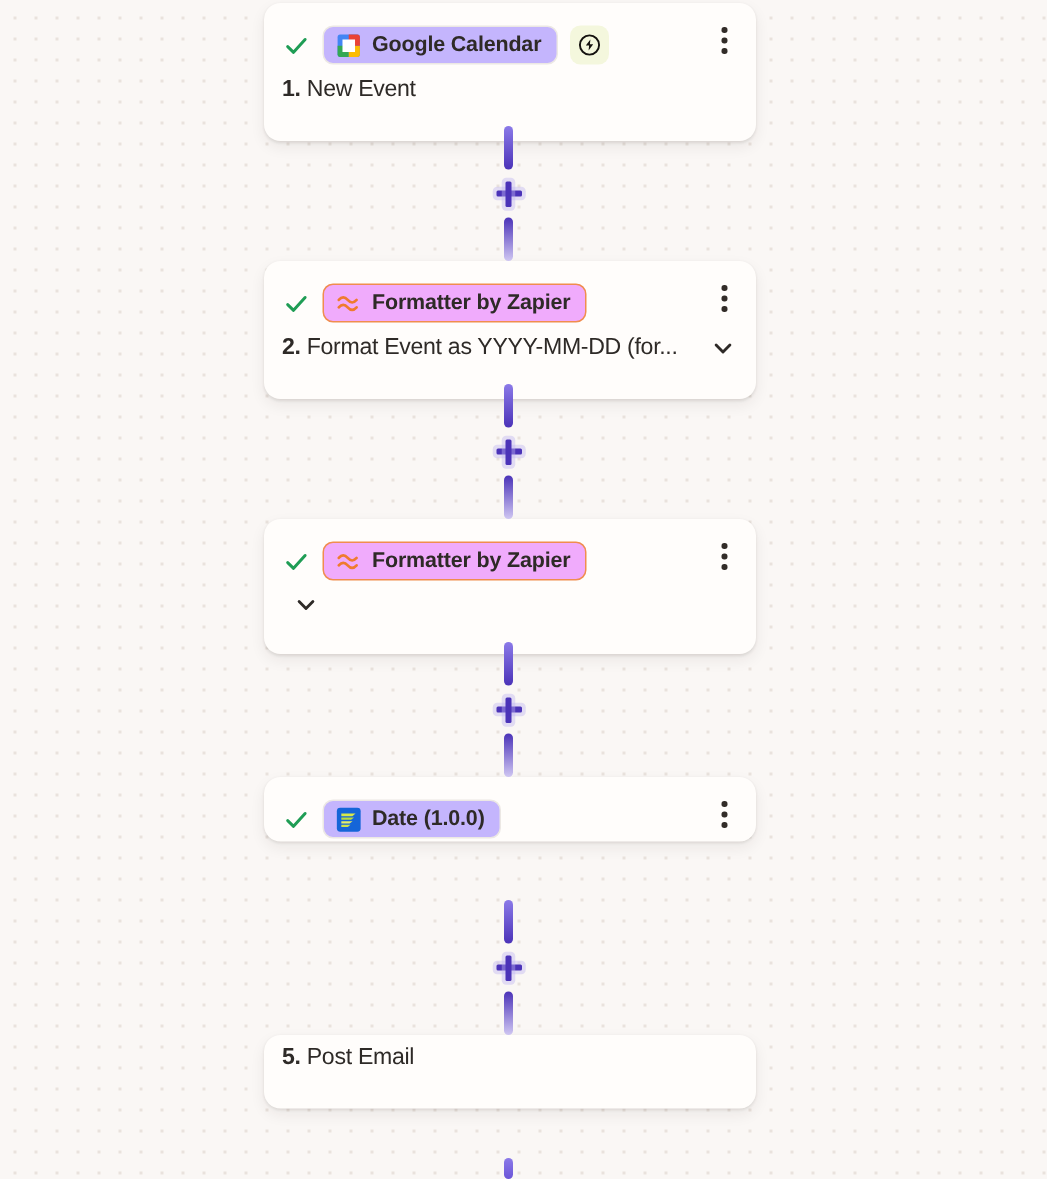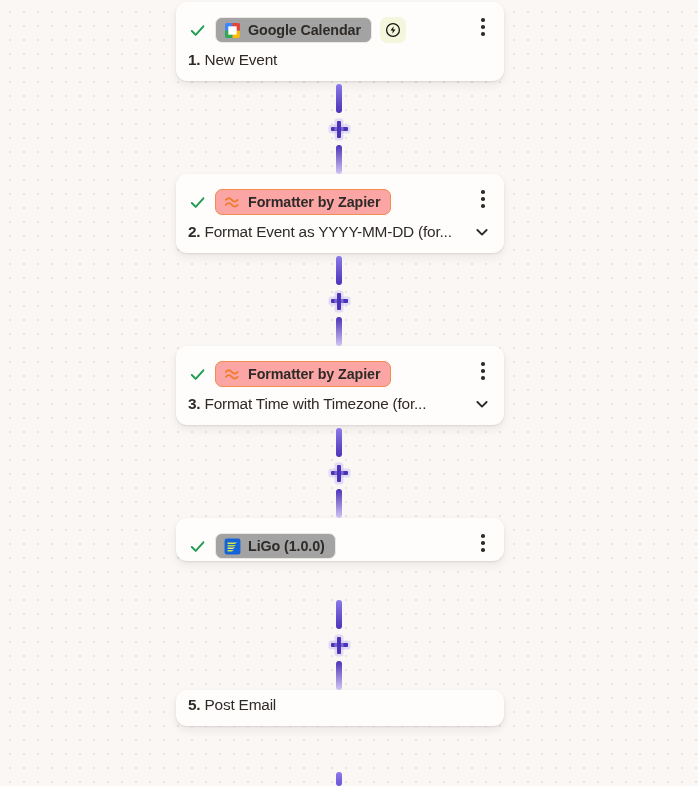--- a/index.html
+++ b/index.html
@@ -57,30 +57,30 @@
 
   .app-chip {
     display: inline-flex;
     align-items: center;
     gap: 7px;
     height: 26px;
     padding: 0 10px 0 8px;
     box-sizing: border-box;
     border-radius: 7px;
     border: 1px solid #ece8e4;
-    background: #a3a3a3;
+    background: #c4b5fd;
     font-size: 14.3px;
     font-weight: 700;
     color: #2e2a27;
     letter-spacing: -0.1px;
     white-space: nowrap;
   }
   .app-chip.formatter {
     border: 1.6px solid #f08d4f;
-    background: #fca5a5;
+    background: #f0abfc;
     color: #2e2a27;
   }
 
   .app-icon {
     width: 17px;
     height: 17px;
     flex: 0 0 17px;
     display: block;
   }
 
@@ -114,21 +114,21 @@
     width: 3.6px;
     height: 3.6px;
     border-radius: 50%;
     background: #322c28;
     display: block;
   }
 
   .node-bottom {
     display: flex;
     align-items: center;
-    padding: 6px 14px 12px 12px;
+    padding: 6px 14px 25px 12px;
     position: relative;
   }
 
   .step-title {
     font-size: 15.4px;
     color: #2e2a27;
     letter-spacing: -0.2px;
     white-space: nowrap;
     overflow: hidden;
     flex: 1 1 auto;
@@ -261,40 +261,39 @@
     </svg>
           <span>Formatter by Zapier</span>
         </div>
         <div class="kebab">
           <span></span>
           <span></span>
           <span></span>
         </div>
       </div>
       <div class="node-bottom">
-        <div class="step-title"><span class="step-num">3.</span> <span class="step-label">Format Time with Timezone (for...</span></div>
         <svg class="chevron" viewBox="0 0 16 16" fill="none" xmlns="http://www.w3.org/2000/svg">
       <path d="M3.4 6 L8 10.6 L12.6 6" stroke="#2e2a27" stroke-width="1.9" stroke-linecap="round" stroke-linejoin="round"></path>
         </svg>
       </div>
     </div>
     <div class="node" style="top: 518px;">
       <div class="node-top">
         <svg class="check-icon" viewBox="0 0 20 20" fill="none" xmlns="http://www.w3.org/2000/svg">
       <path d="M4 10.6 L8.1 14.6 L16.2 5.6" stroke="#1f9d55" stroke-width="2.1" stroke-linecap="round" stroke-linejoin="round"></path>
         </svg>
         <div class="app-chip">
           <svg class="app-icon" viewBox="0 0 24 24" xmlns="http://www.w3.org/2000/svg">
       <rect x="0.8" y="0.8" width="22.4" height="22.4" rx="3.2" fill="#1565d8"></rect>
       <path d="M5 6.2 H18.4 L15.4 8.6 H5 Z" fill="#d8e84a"></path>
       <path d="M5 9.8 H17 L14.2 12.1 H5 Z" fill="#b9dc3c"></path>
       <path d="M5 13.3 H15.6 L12.8 15.6 H5 Z" fill="#e4ef6a"></path>
       <path d="M5 16.8 H13.6 L11.2 18.9 H5 Z" fill="#cde34a"></path>
     </svg>
-          <span>LiGo (1.0.0)</span>
+          <span>Date (1.0.0)</span>
         </div>
         <div class="kebab">
           <span></span>
           <span></span>
           <span></span>
         </div>
       </div>
     </div>
     <div class="node" style="top: 690px;">
       <div class="node-bottom">

